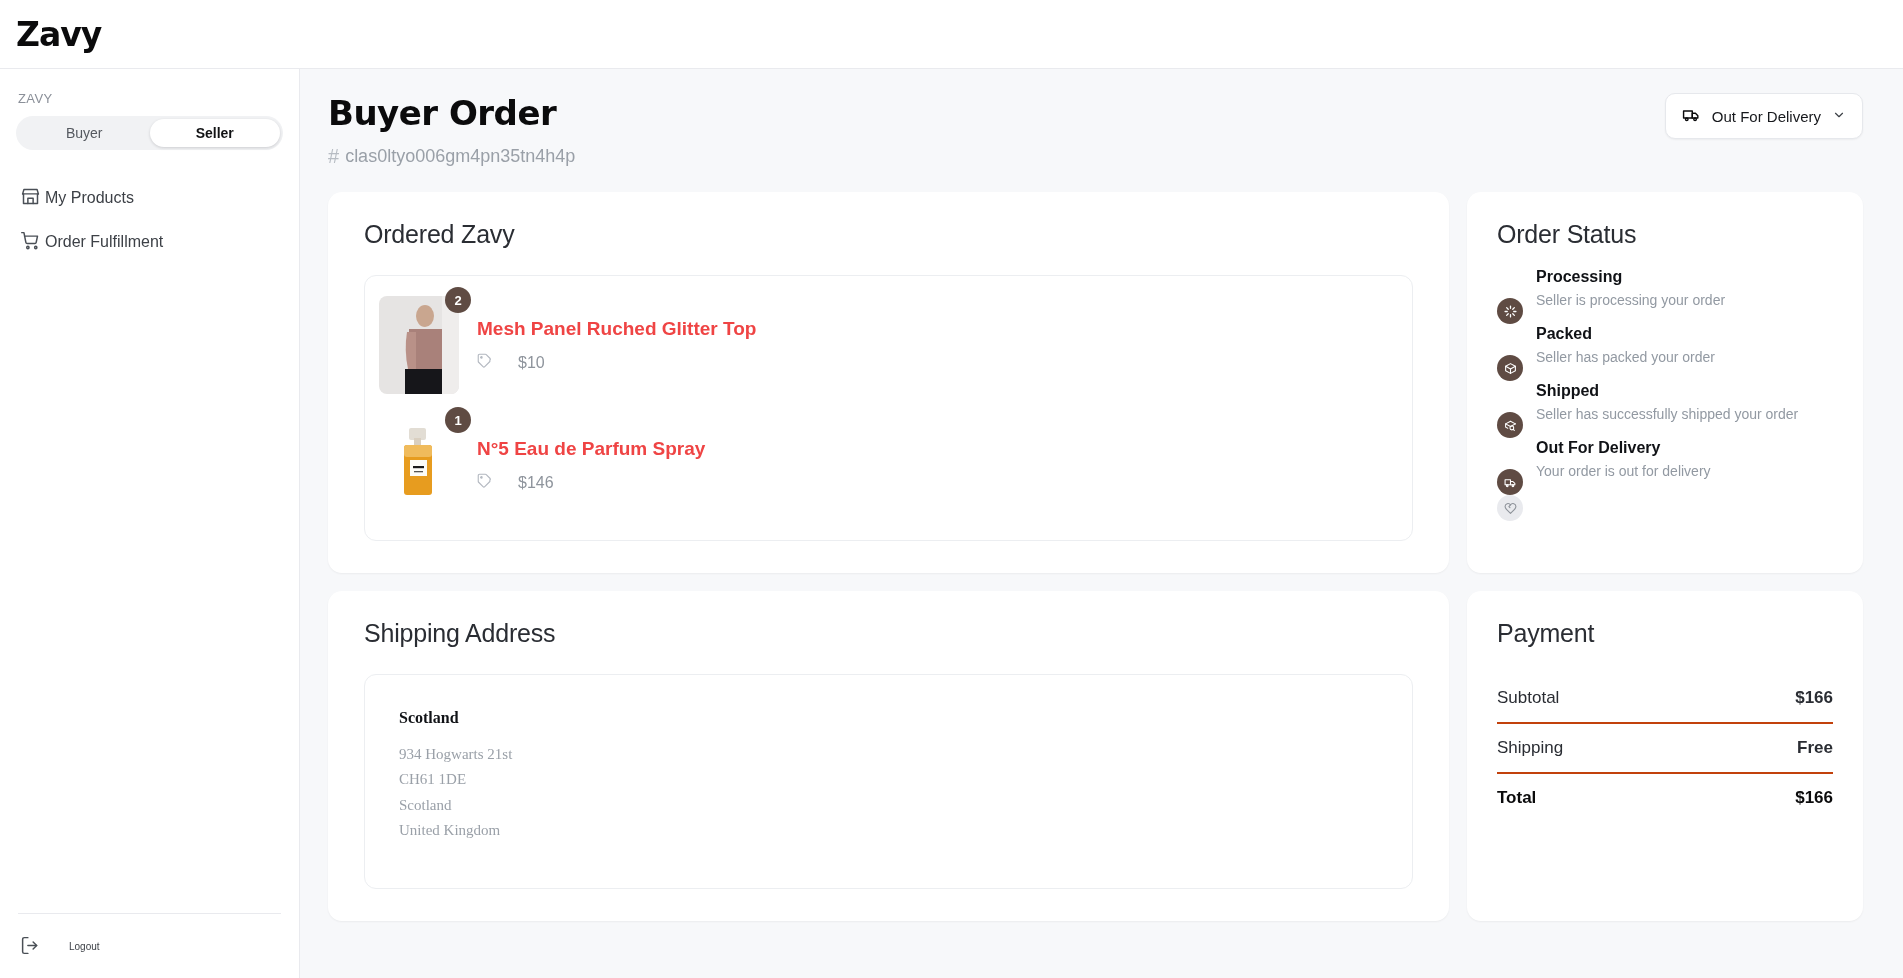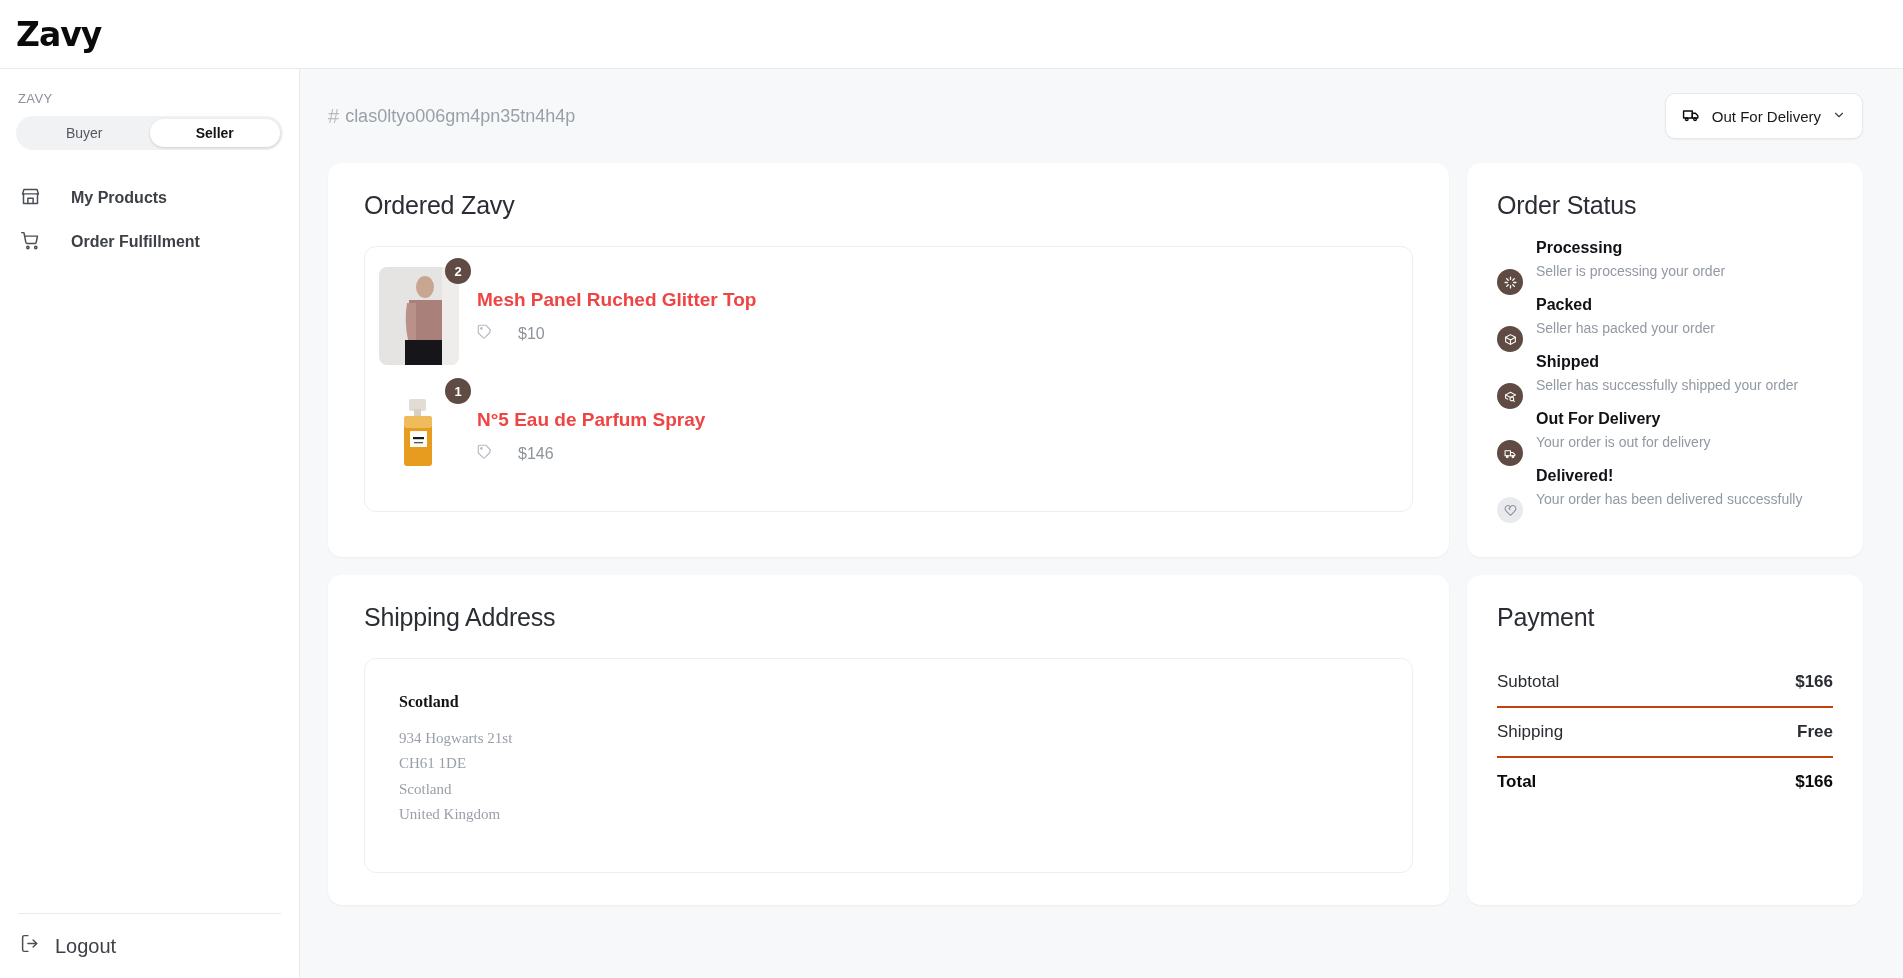--- a/index.html
+++ b/index.html
@@ -38,29 +38,29 @@
     flex:1; height:28px; border-radius:15px; display:flex;
     align-items:center; justify-content:center;
     font-size:14px; color:#55595f;
   }
   .toggle-opt.active{
     background:#ffffff; color:#111214; font-weight:600;
     box-shadow:0 1px 3px rgba(16,18,22,.16);
   }
   .nav{ margin-top:26px; }
   .nav-item{
-    display:flex; align-items:center; gap:30px;
-    height:44px; padding:0 20px; color:#3d4147; font-size:16px;font-weight:bold;
+    display:flex; align-items:center; gap:4px;
+    height:44px; padding:0 20px; color:#3d4147; font-size:16px;
   }
   .nav-item svg{ flex:none; }
   .sidebar-spacer{ flex:1; }
   .side-sep{ height:1px; background:#e9eaee; margin:0 18px; }
   .logout{
-    display:flex; align-items:center; gap:14px;
-    height:64px; padding:0 20px; color:#3d4147; font-size:20px;
+    display:flex; align-items:center; gap:28px;
+    height:64px; padding:0 20px; color:#3d4147; font-size:10px;
   }
 
   
   .main{
     position:absolute; top:69px; left:300px;
     width:1603px; height:909px; background:#f7f8fa;
     padding:24px 40px 0 28px;
   }
   .page-head{ display:flex; align-items:flex-start; justify-content:space-between; }
   .page-title{
@@ -201,20 +201,21 @@
       </svg>
     </span>
     <span>Logout</span>
   </div>
 </div>
 
 <div class="main">
 
   <div class="page-head">
     <div>
+      <div class="page-title">Buyer Order</div>
       <div class="order-id">
         <span class="hash">#</span>
         <span>clas0ltyo006gm4pn35tn4h4p</span>
       </div>
     </div>
 
     <div class="status-btn">
       <span>
         <svg width="19" height="19" viewBox="0 0 24 24" fill="none" stroke="#0b0b0c" stroke-width="1.8" stroke-linecap="round" stroke-linejoin="round">
           <path d="M2 7.5h11v9H2z"></path>
@@ -376,24 +377,20 @@
 
           <div class="step">
             <div class="step-rail">
               <div class="dot inactive">
                 <svg width="13" height="13" viewBox="0 0 24 24" fill="none" stroke="#8d9299" stroke-width="2" stroke-linecap="round" stroke-linejoin="round">
                   <path d="M19 14c1.5-1.5 3-3.3 3-5.5A5.5 5.5 0 0 0 12 5.3 5.5 5.5 0 0 0 2 8.5c0 2.2 1.5 4 3 5.5l7 7z"></path>
                   <path d="M12 5.3 9 8.5l2 2"></path>
                 </svg>
               </div>
             </div>
-            <div class="step-body">
-              <div class="step-title">Delivered!</div>
-              <div class="step-desc">Your order has been delivered successfully</div>
-            </div>
           </div>
 
         </div>
       </div>
     </div>
 
     <div class="card">
       <div class="card-pad">
         <div class="card-title">Shipping Address</div>
         <div class="addr-box">

